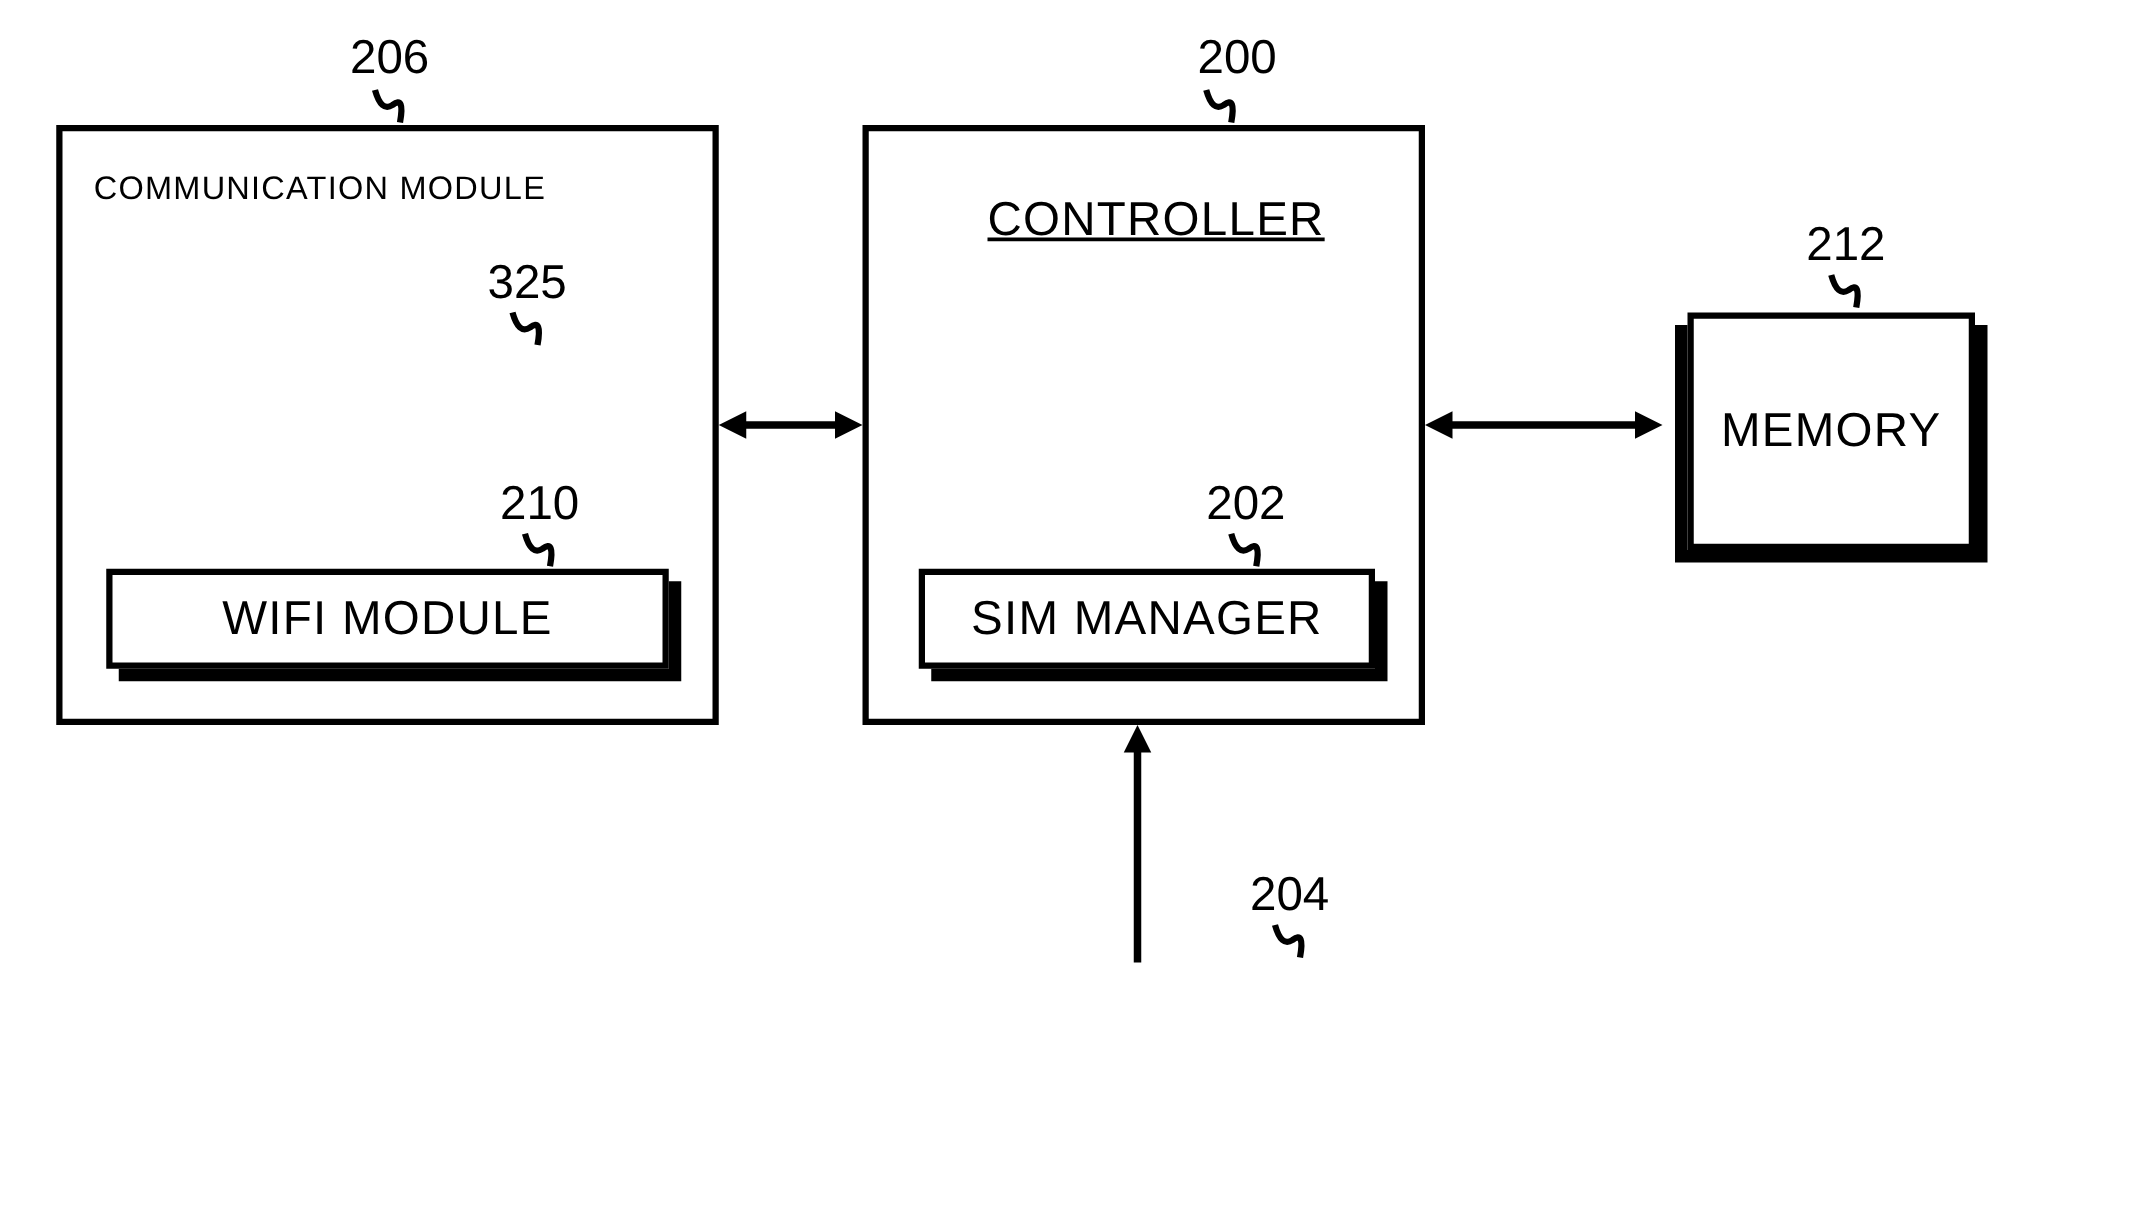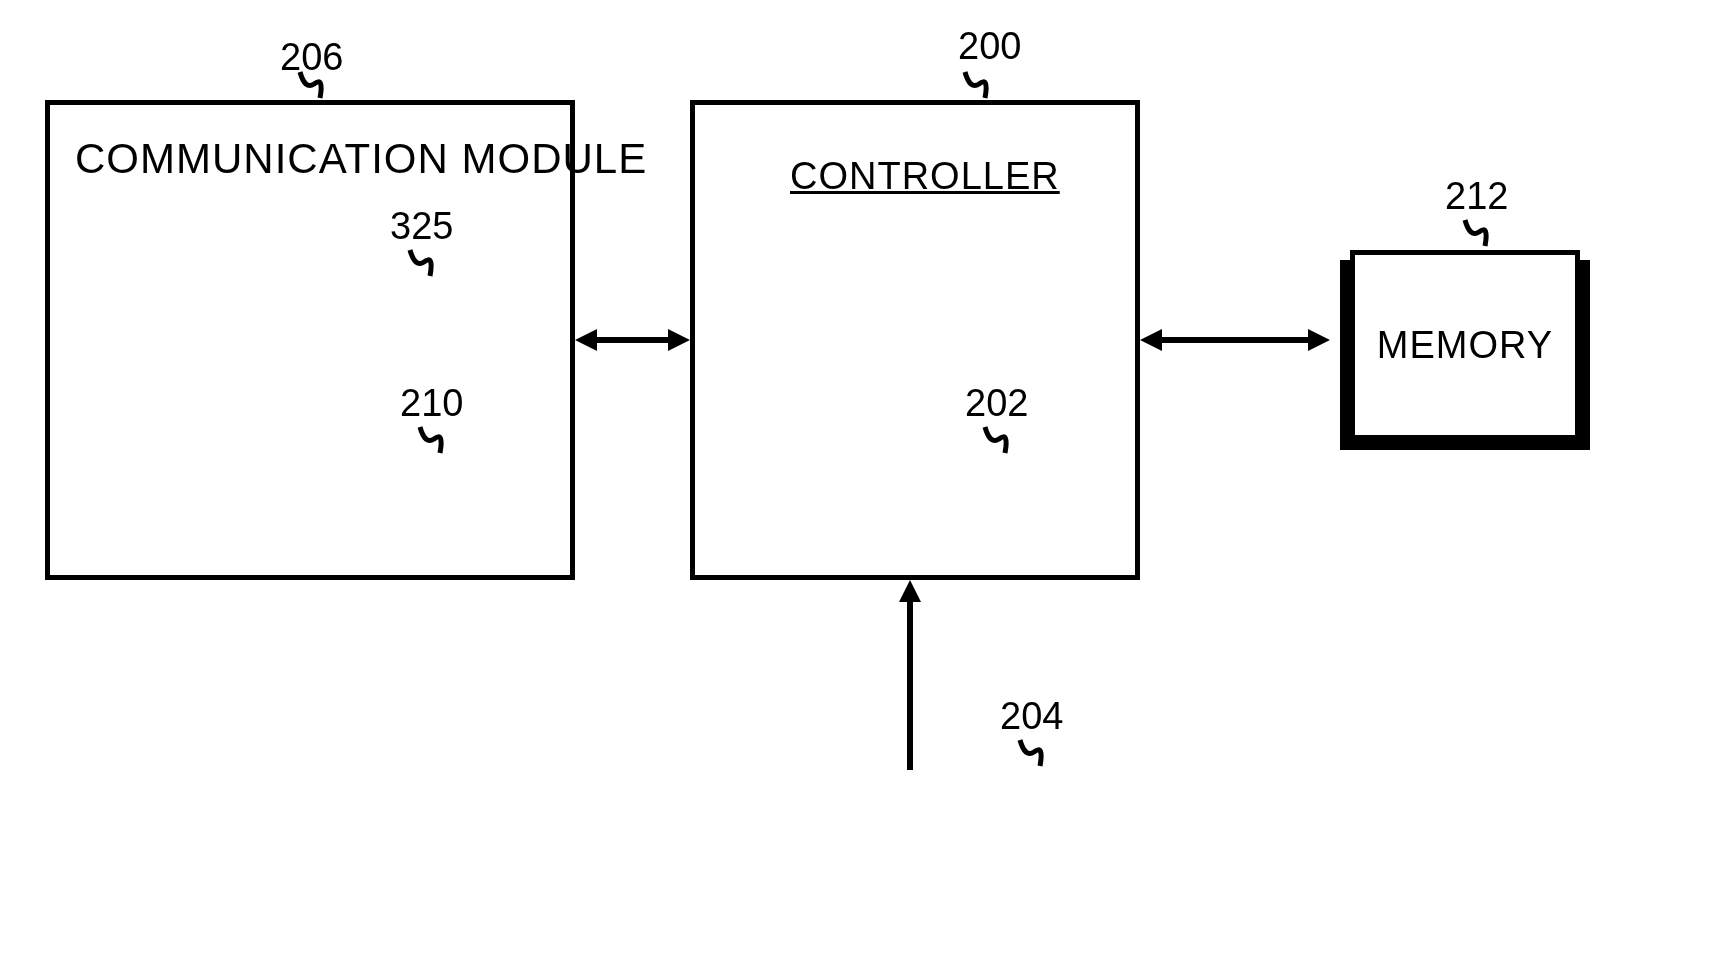--- a/index.html
+++ b/index.html
@@ -65,38 +65,50 @@
     overflow: visible;
   }
 </style>
 </head>
 <body>
 
 <div class="canvas">
 
   <div class="box" style="left:45px; top:100px; width:530px; height:480px;">
   </div>
-  <div class="label" style="left:75px; top:135px; font-size:42px;">COMMUNICATION MODULE</div>
+  <div class="label" style="left:75px; top:135px; font-size:26px;">COMMUNICATION MODULE</div>
 
 
+  <div class="shadow-wrap" style="left:85px; top:455px; width:450px; height:80px;">
+    <div class="shade"></div>
+    <div class="inner">
+      <span class="box-title">WIFI MODULE</span>
+    </div>
+  </div>
 
   <div class="box" style="left:690px; top:100px; width:450px; height:480px;">
   </div>
   <div class="label" style="left:790px; top:155px; font-size:38px;text-decoration:underline;">CONTROLLER</div>
 
+  <div class="shadow-wrap" style="left:735px; top:455px; width:365px; height:80px;">
+    <div class="shade"></div>
+    <div class="inner">
+      <span class="box-title">SIM MANAGER</span>
+    </div>
+  </div>
 
 
   <div class="shadow-wrap" style="left:1330px; top:250px; width:230px; height:190px;padding-left:20px;">
     <div class="shade"></div>
     <div class="inner">
       <span class="box-title">MEMORY</span>
     </div>
   </div>
 
-  <div class="ref" style="left:280px; top:36px;">206</div>
+  <div class="ref" style="left:280px; top:25px;">206</div>
   <svg class="arrow" style="left:300px; top:72px;" width="40" height="30">
     <path d="M0 0 Q5 18 14 12 Q24 4 20 26" stroke="#000" stroke-width="5" fill="none"></path>
   </svg>
 
   <div class="ref" style="left:390px; top:205px;">325</div>
   <svg class="arrow" style="left:410px; top:250px;" width="40" height="30">
     <path d="M0 0 Q5 18 14 12 Q24 4 20 26" stroke="#000" stroke-width="5" fill="none"></path>
   </svg>
 
   <div class="ref" style="left:400px; top:382px;">210</div>

